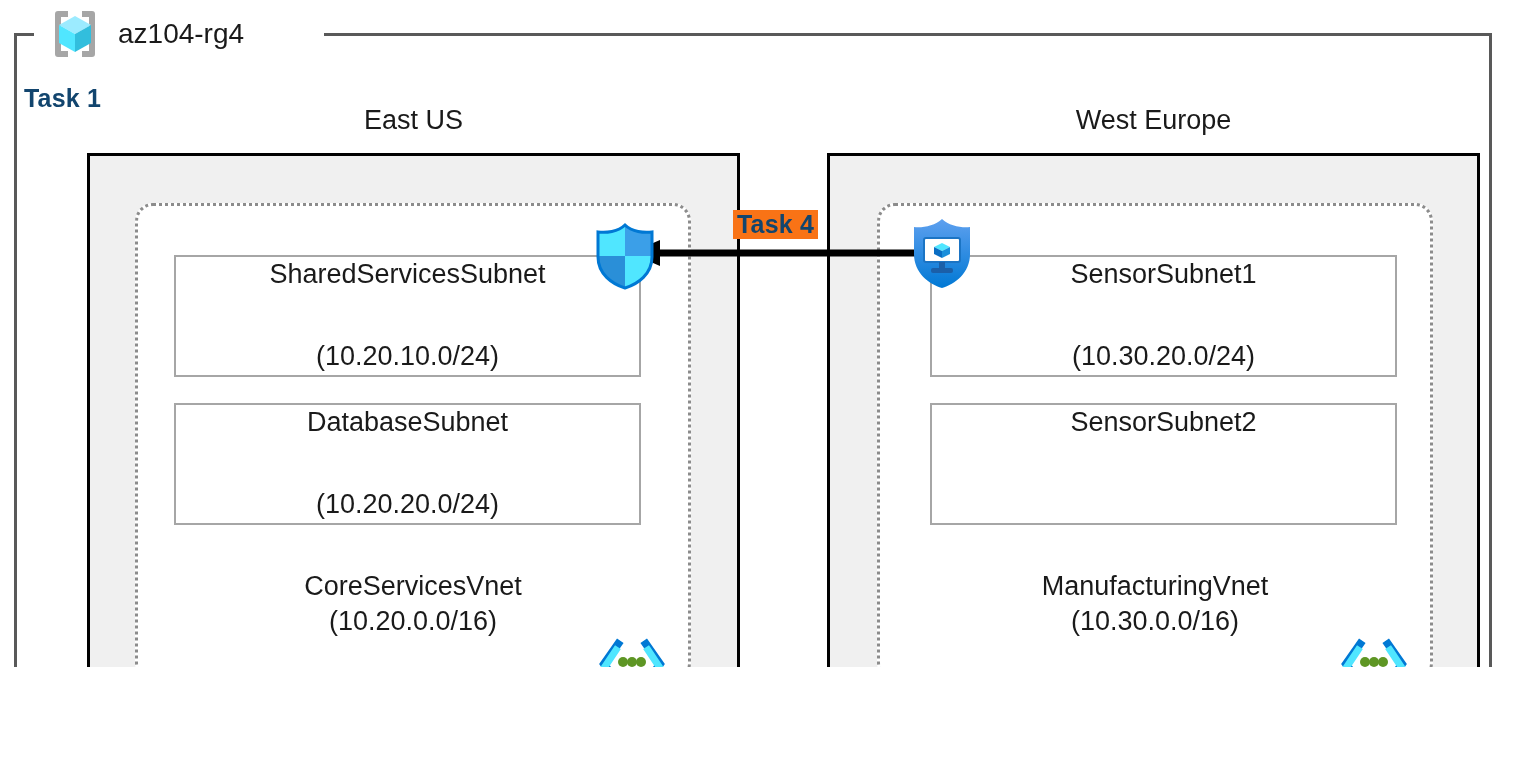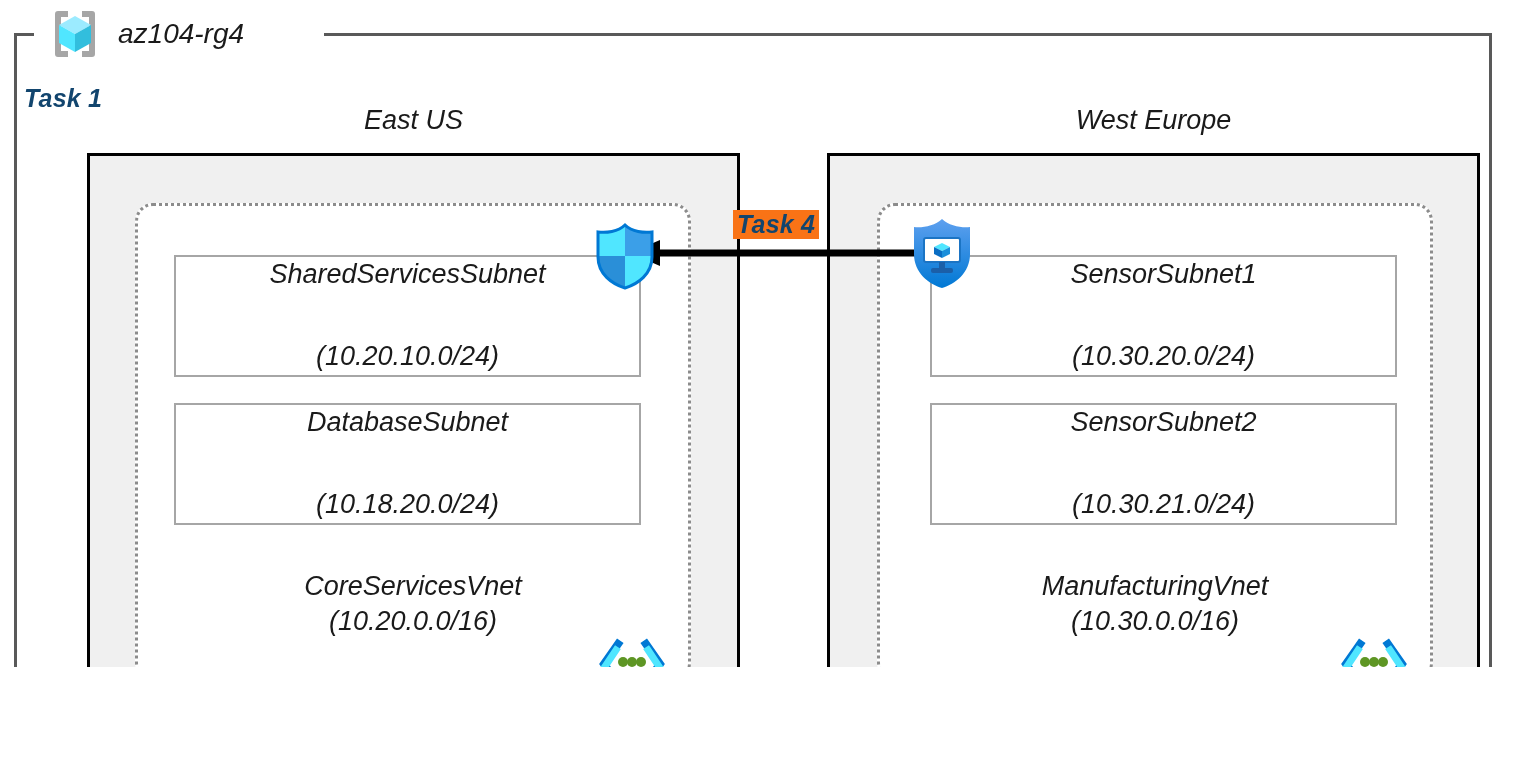--- a/index.html
+++ b/index.html
@@ -11,21 +11,20 @@
   body {
     font-family: "Liberation Sans", "DejaVu Sans", sans-serif;
     color: #000000;
   }
   #canvas {
     position: relative;
     width: 1537px;
     height: 667px;
     background: #ffffff;
     overflow: hidden;
-    font-style: italic;
   }
 
   
   .rg-border {
     position: absolute;
     left: 14px;
     top: 33px;
     width: 1478px;
     height: 707px;
     border: 3px solid #595959;
@@ -232,21 +231,21 @@
     </span>
   </div>
 
   <div class="subnet-box s1">
     <span>SharedServicesSubnet</span>
     <span class="cidr">(10.20.10.0/24)</span>
   </div>
 
   <div class="subnet-box s2">
     <span>DatabaseSubnet</span>
-    <span class="cidr">(10.18.20.0/24)</span>
+    <span class="cidr">(10.20.20.0/24)</span>
   </div>
 
   <div class="region-label westeurope">West Europe</div>
 
   <div class="region-box westeurope"></div>
 
   <div class="vnet-box manuf">
     <div class="vnet-caption">
       <span>ManufacturingVnet</span>
       <span class="cidr">(10.30.0.0/16)</span>
@@ -264,21 +263,20 @@
     </span>
   </div>
 
   <div class="subnet-box s3">
     <span>SensorSubnet1</span>
     <span class="cidr">(10.30.20.0/24)</span>
   </div>
 
   <div class="subnet-box s4">
     <span>SensorSubnet2</span>
-    <span class="cidr">(10.30.21.0/24)</span>
   </div>
 
   <div class="peering-arrow">
     <svg width="290" height="30" viewBox="0 0 290 30">
       <line x1="26" y1="15" x2="290" y2="15" stroke="#000000" stroke-width="7"></line>
       <polygon points="0,15 30,2 30,28" fill="#000000"></polygon>
     </svg>
   </div>
 
   <span class="float-icon firewall-icon">

